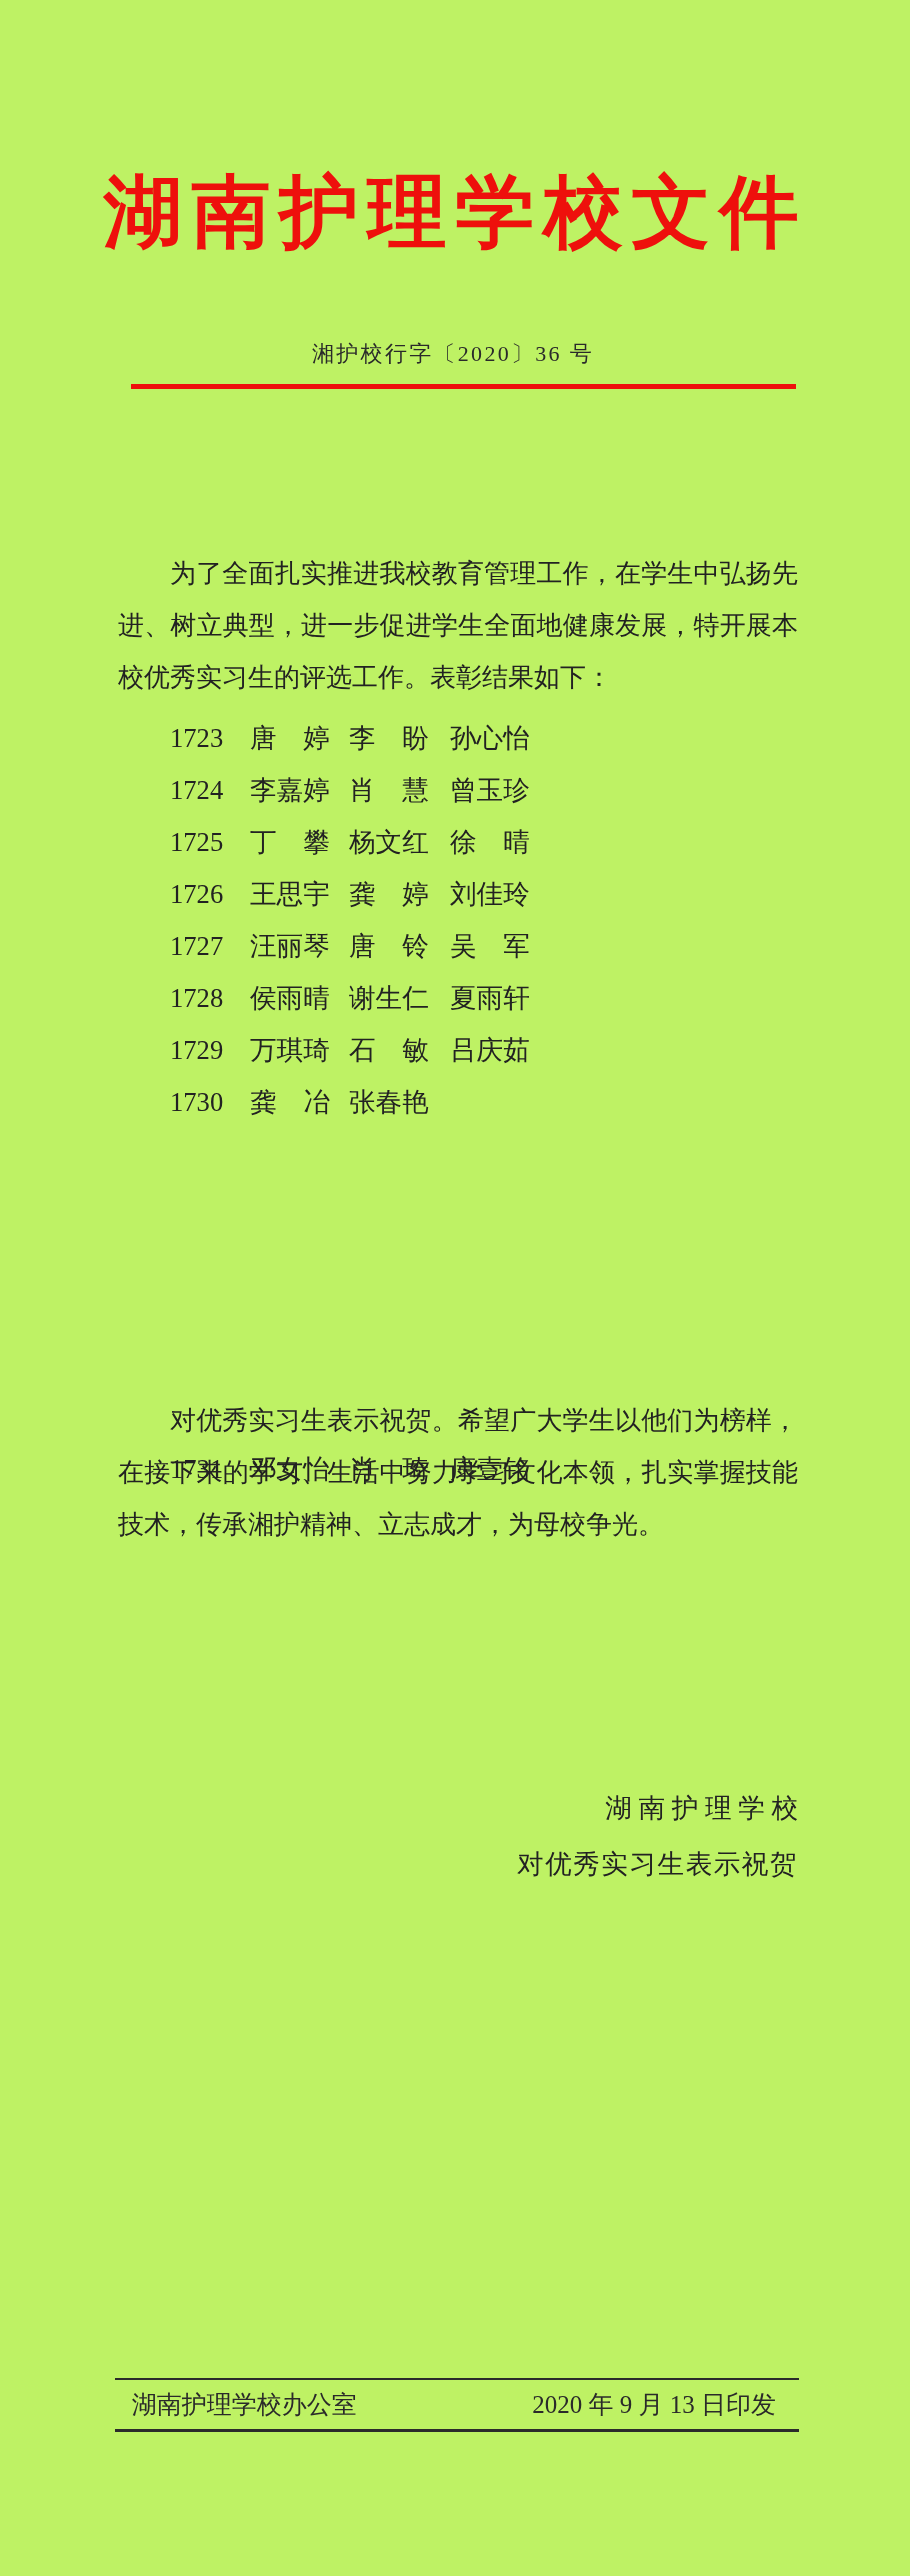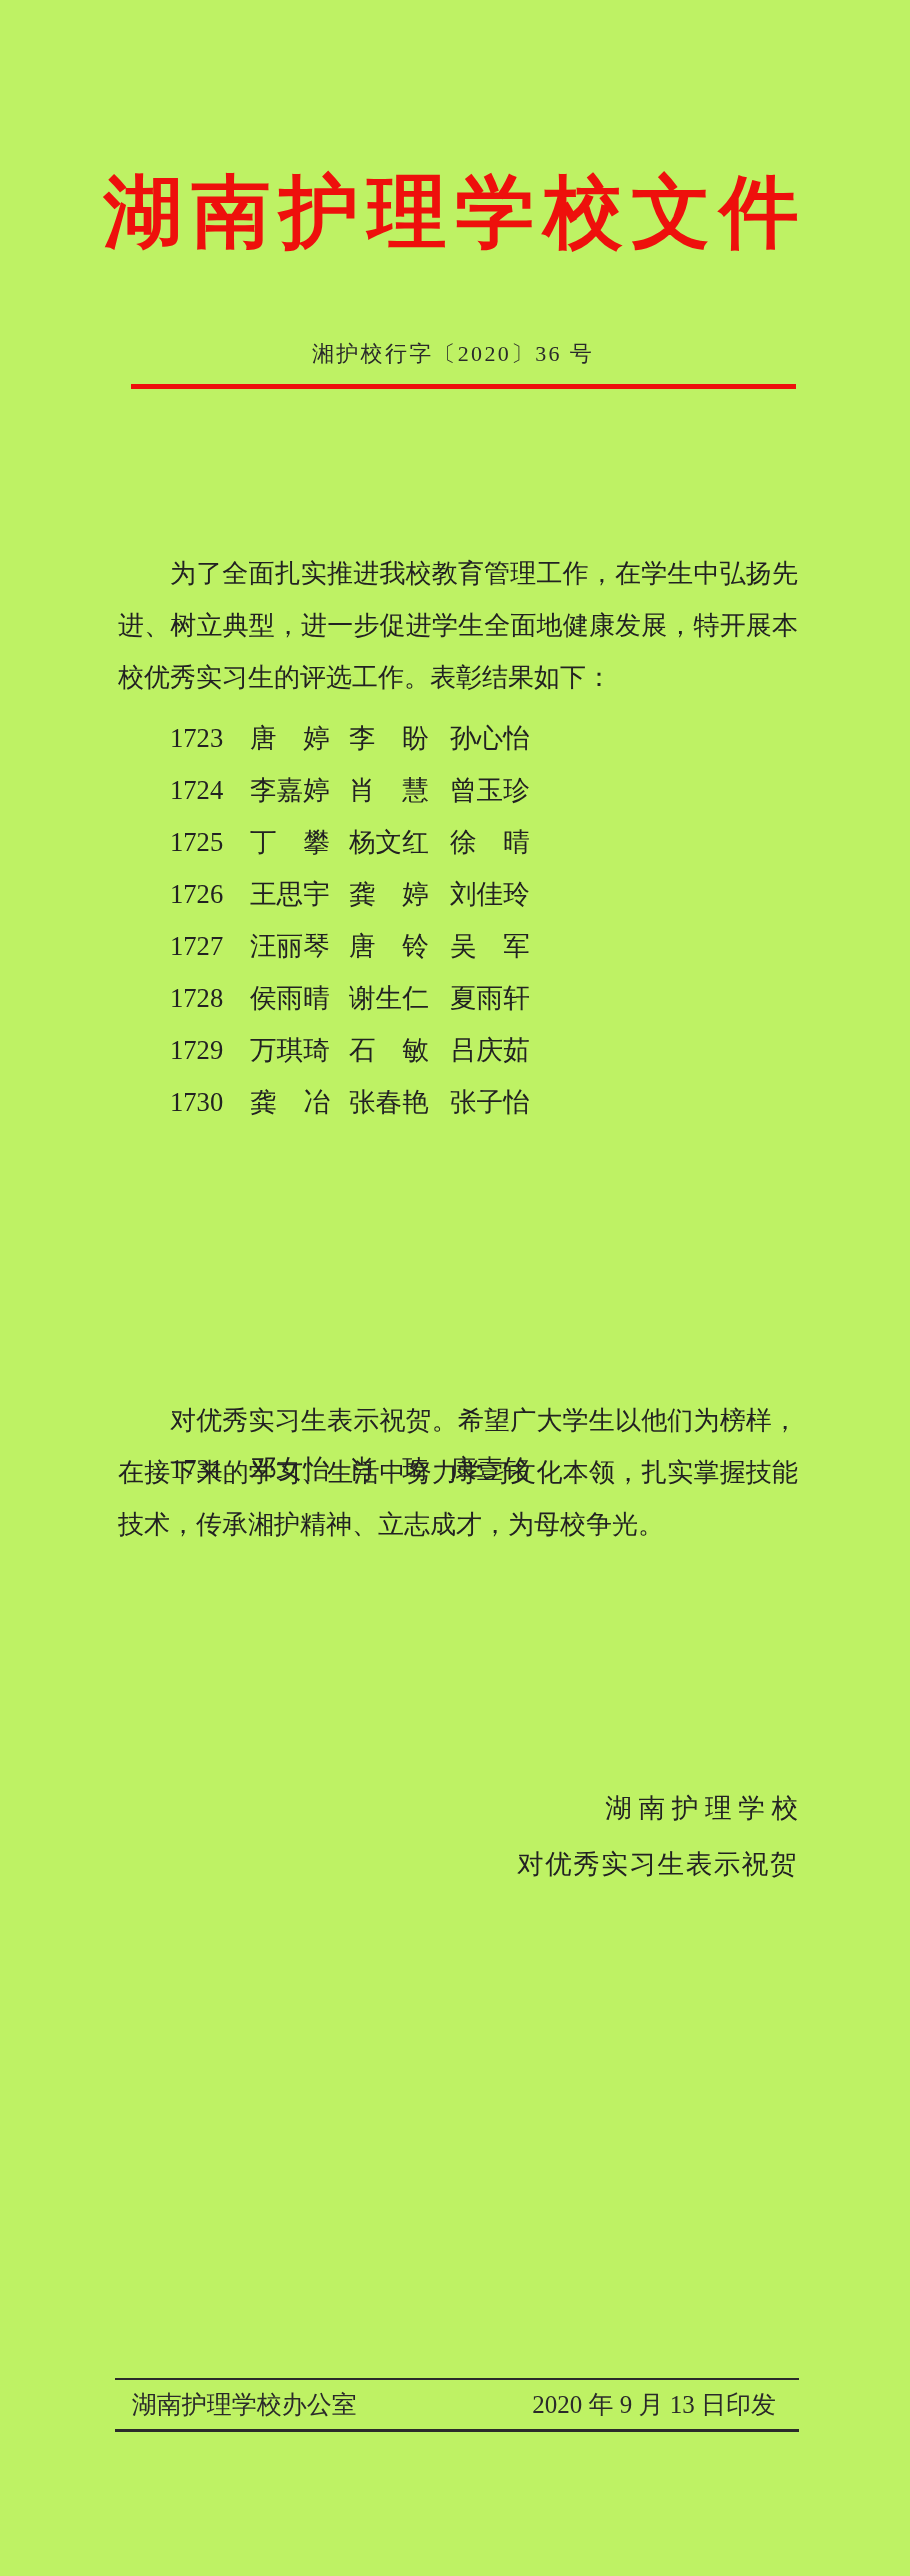--- a/index.html
+++ b/index.html
@@ -175,21 +175,20 @@
     <div class="t-row">
       <span class="t-class">1729</span>
       <span class="t-name">万琪琦</span>
       <span class="t-name2">石　敏</span>
       <span class="t-name3">吕庆茹</span>
     </div>
     <div class="t-row">
       <span class="t-class">1730</span>
       <span class="t-name">龚　冶</span>
       <span class="t-name2">张春艳</span>
-      <span class="t-name3">张子怡</span>
     </div>
   </div>
 
   <div class="award-table award-table-p2">
     <div class="t-row">
       <span class="t-class">1731</span>
       <span class="t-name">邓女怡</span>
       <span class="t-name2">肖　琦</span>
       <span class="t-name3">康壹铭</span>
     </div>

